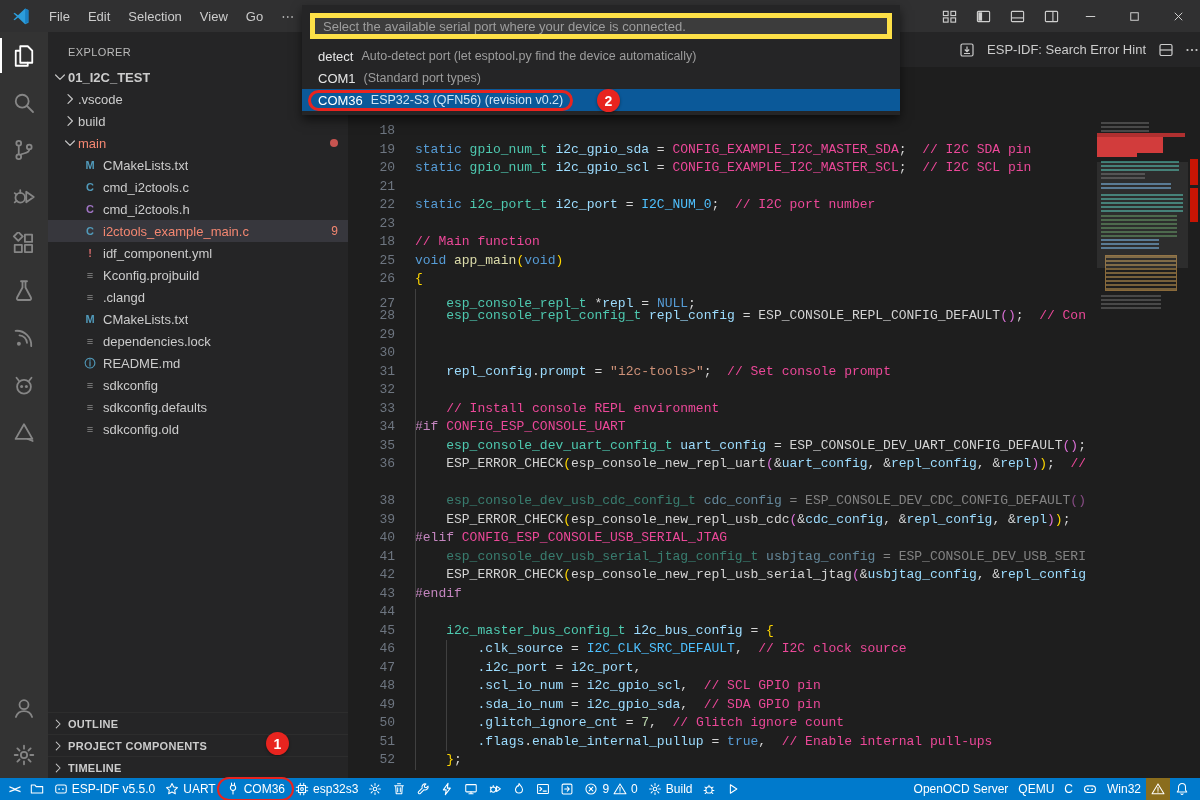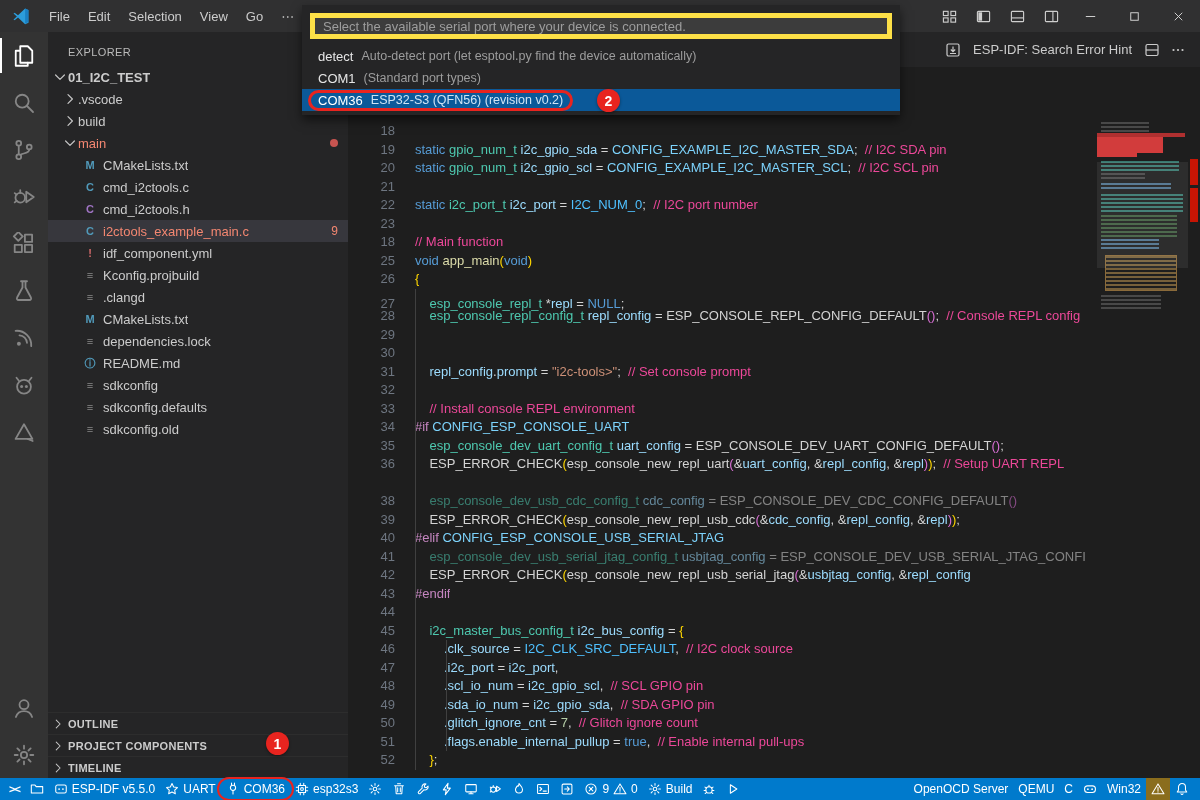--- a/index.html
+++ b/index.html
@@ -43,31 +43,31 @@
   .sb-sections { margin-top:auto; }
   .sb-section { height:22px; display:flex; align-items:center; border-top:1px solid #2d2d2d;
     font-weight:bold; font-size:11px; color:#cccccc; letter-spacing:.3px; }
   .sb-section .chev { width:20px; display:flex; justify-content:center; color:#c5c5c5; }
   .sb-section .chev svg { width:14px; height:14px; }
 
   
   .editor { position:absolute; left:348px; top:32px; width:852px; height:746px; background:#1e1e1e; z-index:1; }
   .tabbar { position:absolute; left:0; top:0; width:852px; height:35px; background:#252526;
     display:flex; align-items:center; justify-content:flex-end; color:#cccccc; font-size:13px; }
-  .tab-actions { display:flex; align-items:center; gap:10px; padding-right:14px; }
+  .tab-actions { display:flex; align-items:center; gap:10px; padding-right:0; }
   .tab-actions .icon svg { width:16px; height:16px; display:block; color:#cccccc; }
   .hint-label { margin:0 2px; }
   .code-area { position:absolute; left:0; top:35px; width:737px; height:711px; overflow:hidden; }
   .code-line { position:absolute; left:0; height:19px; width:737px; display:flex;
-    font-family:Liberation Sans, sans-serif; font-size:13px; line-height:18.5px; white-space:pre; }
+    font-family:Liberation Mono, monospace; font-size:13px; line-height:18.5px; white-space:pre; }
   .lnum { width:47px; text-align:right; color:#6e7681; flex:0 0 47px; }
   .lcontent { padding-left:20px; overflow:hidden; color:#d4d4d4; }
   .code-line.dim .lcontent span { opacity:.55; }
   .tk-k{color:#569cd6} .tk-t{color:#4ec9b0} .tk-v{color:#9cdcfe} .tk-e{color:#4fc1ff}
-  .tk-m{color:#7dd3fc} .tk-d{color:#c586c0} .tk-f{color:#dcdcaa} .tk-g{color:#d4d4d4}
+  .tk-m{color:#ec4899} .tk-d{color:#c586c0} .tk-f{color:#dcdcaa} .tk-g{color:#d4d4d4}
   .tk-s{color:#ce9178} .tk-n{color:#b5cea8} .tk-c{color:#ec4899} .tk-p{color:#d4d4d4}
   .tk-b1{color:#ffd700} .tk-b2{color:#da70d6}
   .indent-guide { position:absolute; width:1px; background:#404040; }
 
   
   .minimap { position:absolute; left:749px; top:35px; width:91px; height:711px; background:#1e1e1e; }
   .mm-block { position:absolute; }
   .mm-stripes-gray { background:repeating-linear-gradient(180deg,#6b6b6b 0 2px,transparent 2px 4px); opacity:.55; }
   .mm-stripes-teal { background:repeating-linear-gradient(180deg,#3f8f83 0 2px,transparent 2px 4px); opacity:.8; }
   .mm-stripes-blue { background:repeating-linear-gradient(180deg,#5a86a8 0 2px,transparent 2px 4px); opacity:.8; }

